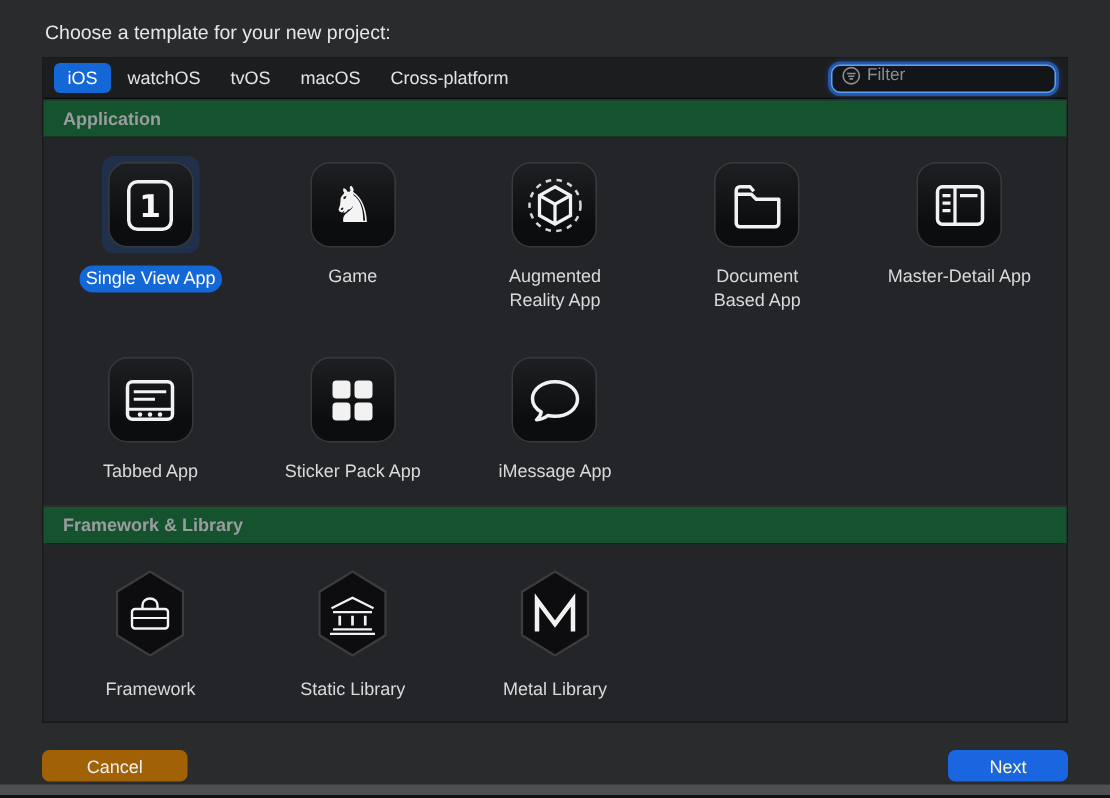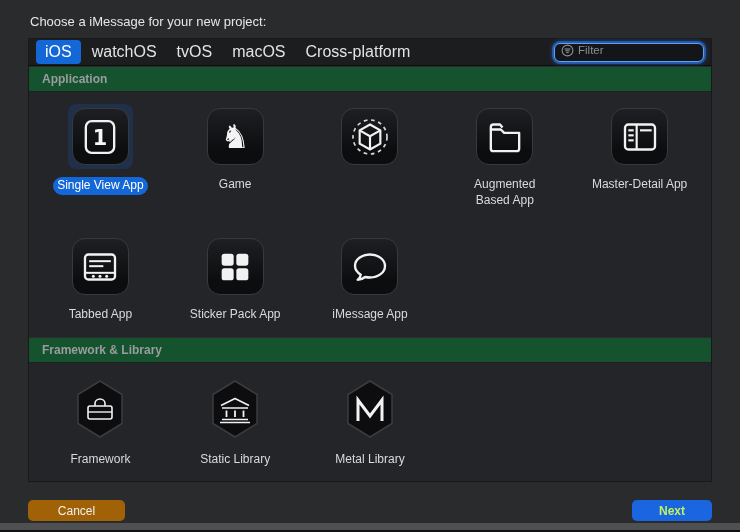--- a/index.html
+++ b/index.html
@@ -25,21 +25,21 @@
   .tabbar {
     display: flex;
     align-items: center;
     height: 27px;
     background: #1c1d1f;
     border-bottom: 1px solid #0c0c0e;
     padding: 0 7px;
     gap: 2px;
   }
   .tab {
-    font-size: 16px;
+    font-size: 12px;
     color: #e3e3e5;
     padding: 3px 9px;
     border-radius: 4px;
     cursor: default;
     white-space: nowrap;
   }
   .tab.selected { background: #1467d6; color: #fff; }
   .filter-field {
     margin-left: auto;
     width: 150px;
@@ -137,21 +137,21 @@
     border-radius: 5px;
     border: none;
     font-size: 12px;
     font-family: "Liberation Sans", sans-serif;
     color: #f0f1f3;
     padding: 0 10px;
     cursor: default;
   }
   .btn-cancel { width: 97px; background: #a16207; }
   .btn-previous { width: 80px; background: #3b3c3e; color: #77787c; margin-right: 12px; }
-  .btn-next { width: 80px; background: #1a66e0; color: #bef264; font-weight: bold; }
+  .btn-next { width: 80px; background: #1a66e0; color: #fef9c3; font-weight: normal; }
   .footer-spacer { flex: 1; }
   
   .bottom-strip {
     position: absolute;
     left: 0; right: 0; bottom: 2px;
     height: 7px;
     background: #4e5052;
   }
   .bottom-edge {
     position: absolute;
@@ -159,21 +159,21 @@
     height: 2px;
     background: #101113;
   }
   svg { display: block; }
 </style>
 </head>
 <body>
 
 <div>
 
-  <div class="title">Choose a iMessage for your new project:</div>
+  <div class="title">Choose a template for your new project:</div>
 
   <div class="chooser">
 
     <div class="tabbar">
       <div class="tab selected">iOS</div>
       <div class="tab">watchOS</div>
       <div class="tab">tvOS</div>
       <div class="tab">macOS</div>
       <div class="tab">Cross-platform</div>
       <div class="filter-field">
@@ -218,32 +218,33 @@
         <div class="tile-wrap">
           <div class="tile">
             <svg width="40" height="40" viewBox="0 0 24 24">
               <circle cx="12" cy="12" r="10.2" fill="none" stroke="#d8d8da" stroke-width="1" stroke-dasharray="2.2 2.2"></circle>
               <polygon points="12,4.5 18.2,8 18.2,16 12,19.5 5.8,16 5.8,8" fill="none" stroke="#f2f2f3" stroke-width="1.3"></polygon>
               <polyline points="5.8,8 12,11.5 18.2,8" fill="none" stroke="#f2f2f3" stroke-width="1.3"></polyline>
               <line x1="12" y1="11.5" x2="12" y2="19.5" stroke="#f2f2f3" stroke-width="1.3"></line>
             </svg>
           </div>
         </div>
+        <div class="tpl-label">Augmented Reality App</div>
       </div>
 
       <div class="tpl-item narrow">
         <div class="tile-wrap">
           <div class="tile">
             <svg width="40" height="40" viewBox="0 0 24 24">
               <path d="M3.5 7.5 h6 l2 2 h9 v9.5 a1.5 1.5 0 0 1 -1.5 1.5 h-14 a1.5 1.5 0 0 1 -1.5 -1.5 z" fill="none" stroke="#f2f2f3" stroke-width="1.4" stroke-linejoin="round"></path>
               <path d="M3.5 7.5 v-1.5 a1.5 1.5 0 0 1 1.5 -1.5 h4 l1.5 1.8" fill="none" stroke="#f2f2f3" stroke-width="1.4" stroke-linejoin="round"></path>
             </svg>
           </div>
         </div>
-        <div class="tpl-label">Augmented Based App</div>
+        <div class="tpl-label">Document Based App</div>
       </div>
 
       <div class="tpl-item">
         <div class="tile-wrap">
           <div class="tile">
             <svg width="40" height="40" viewBox="0 0 24 24">
               <rect x="3" y="4.5" width="18" height="15" rx="2" fill="none" stroke="#f2f2f3" stroke-width="1.4"></rect>
               <line x1="10" y1="4.5" x2="10" y2="19.5" stroke="#f2f2f3" stroke-width="1.3"></line>
               <line x1="5" y1="8" x2="8.2" y2="8" stroke="#f2f2f3" stroke-width="1.3"></line>
               <line x1="5" y1="11" x2="8.2" y2="11" stroke="#f2f2f3" stroke-width="1.3"></line>

